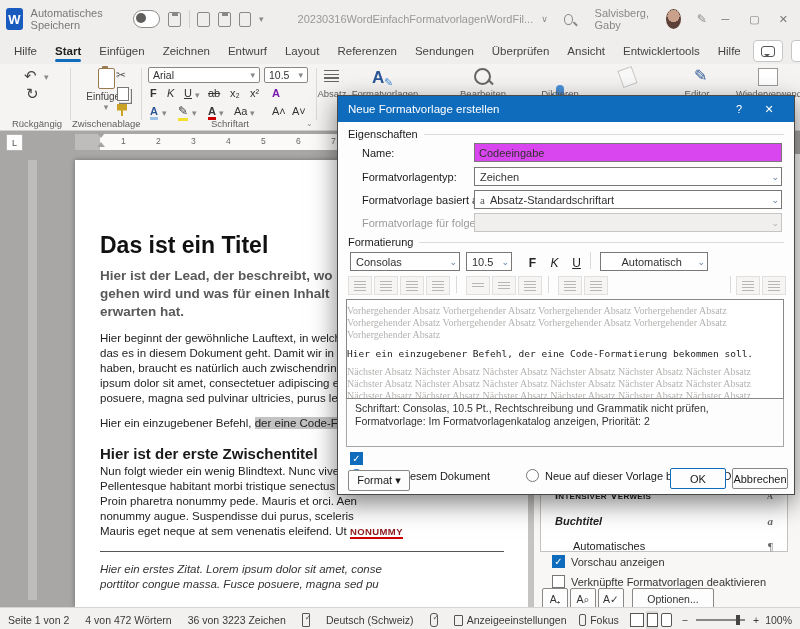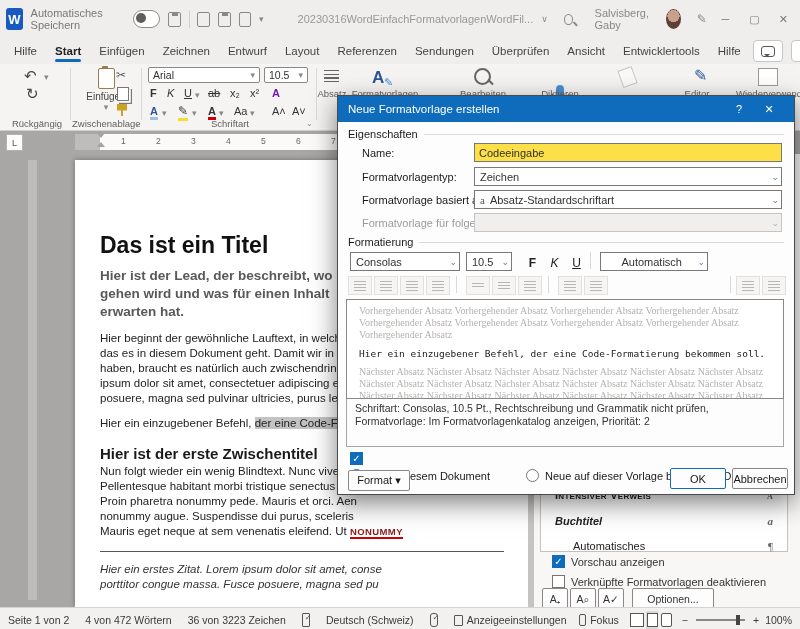--- a/index.html
+++ b/index.html
@@ -86,29 +86,29 @@
   .cb.on{background:#0f6cbd;border-color:#0f6cbd}
   .pbtn{position:absolute;height:20px;border:1px solid #8a8886;border-radius:2px;background:#fdfdfd;display:flex;align-items:center;justify-content:center;font-size:10.5px;color:#333}
   
   .dlg{left:337px;top:95px;width:456px;height:398px;background:#fdfdfd;border:1px solid #4a4a4a;box-shadow:0 8px 24px rgba(0,0,0,.5);z-index:30}
   .dlg-title{position:absolute;left:0;top:0;right:0;height:26px;background:#0f6cbd;color:#fff;display:flex;align-items:center;padding:0 10px;font-size:11.5px}
   .dlg-tbtn{width:30px;text-align:center;font-size:11px;color:#fff}
   .sect{position:absolute;left:10px;right:10px;display:flex;align-items:center;gap:6px;font-size:11px;color:#1a1a1a}
   .sect .ln{flex:1;border-top:1px solid #dcdad8}
   .frow{position:absolute;left:24px;font-size:11px;color:#1a1a1a}
   .frow.dis{color:#9d9b99}
-  .tbx{position:absolute;height:19px;border:1px solid #7a7876;background:#fde047;font-size:11px;padding:0 4px;display:flex;align-items:center;box-sizing:border-box}
+  .tbx{position:absolute;height:19px;border:1px solid #7a7876;background:#d946ef;font-size:11px;padding:0 4px;display:flex;align-items:center;box-sizing:border-box}
   .cmbo{position:absolute;height:19px;border:1px solid #7a7876;background:#fff;font-size:11px;display:flex;align-items:center;justify-content:space-between;padding:0 2px 0 5px;box-sizing:border-box}
   .cmbo .arr{color:#5a7ea6;font-size:9px}
   .cmbo.dis{background:#f0efee;border-color:#c6c4c2}
   .fmtbtn{position:absolute;width:19px;height:19px;border:1px solid transparent;display:flex;align-items:center;justify-content:center;font-size:12px;color:#222}
   .ticon{position:absolute;width:22px;height:17px;border:1px solid #e2e0de;background:#f6f5f4;display:flex;align-items:center;justify-content:center}
   .ticon .bars{width:12px;height:10px;background:repeating-linear-gradient(#b8b6b4 0 1.3px,transparent 1.3px 3px)}
   .tsep{position:absolute;width:1px;height:17px;background:#dcdad8}
-  .pvbox{position:absolute;left:8px;width:438px;height:100px;border:1px solid #8a8886;background:#fff;box-sizing:border-box;padding:5px 12px;overflow:hidden}
+  .pvbox{position:absolute;left:8px;width:438px;height:100px;border:1px solid #8a8886;background:#fff;box-sizing:border-box;padding:5px 0;overflow:hidden}
   .pv-gray{font-family:"Liberation Serif",serif;font-size:10px;line-height:12px;color:#b4b2b0}
   .pv-main{font-family:"DejaVu Sans Mono",monospace;font-size:9.5px;color:#1a1a1a;margin:7px 0;white-space:nowrap}
   .descbox{position:absolute;left:8px;width:438px;height:48px;border:1px solid #a8a6a4;border-top:none;background:#fdfdfd;box-sizing:border-box;padding:3px 8px;font-size:10.5px;color:#333;line-height:13px}
   .radio{width:13px;height:13px;border-radius:50%;border:1px solid #767674;background:#fff;box-sizing:border-box;position:relative}
   .radio.on{border-color:#0f6cbd}
   .radio.on:after{content:"";position:absolute;left:2px;top:2px;width:7px;height:7px;border-radius:50%;background:#0f6cbd}
   .dchk{position:absolute;display:flex;align-items:center;gap:6px;font-size:11px;color:#1a1a1a}
   .btn{position:absolute;height:21px;border:1px solid #8a8886;border-radius:2px;background:#fdfdfd;display:flex;align-items:center;justify-content:center;font-size:11px;color:#1a1a1a;box-sizing:border-box}
   .btn.default{border-color:#0f6cbd}
   

